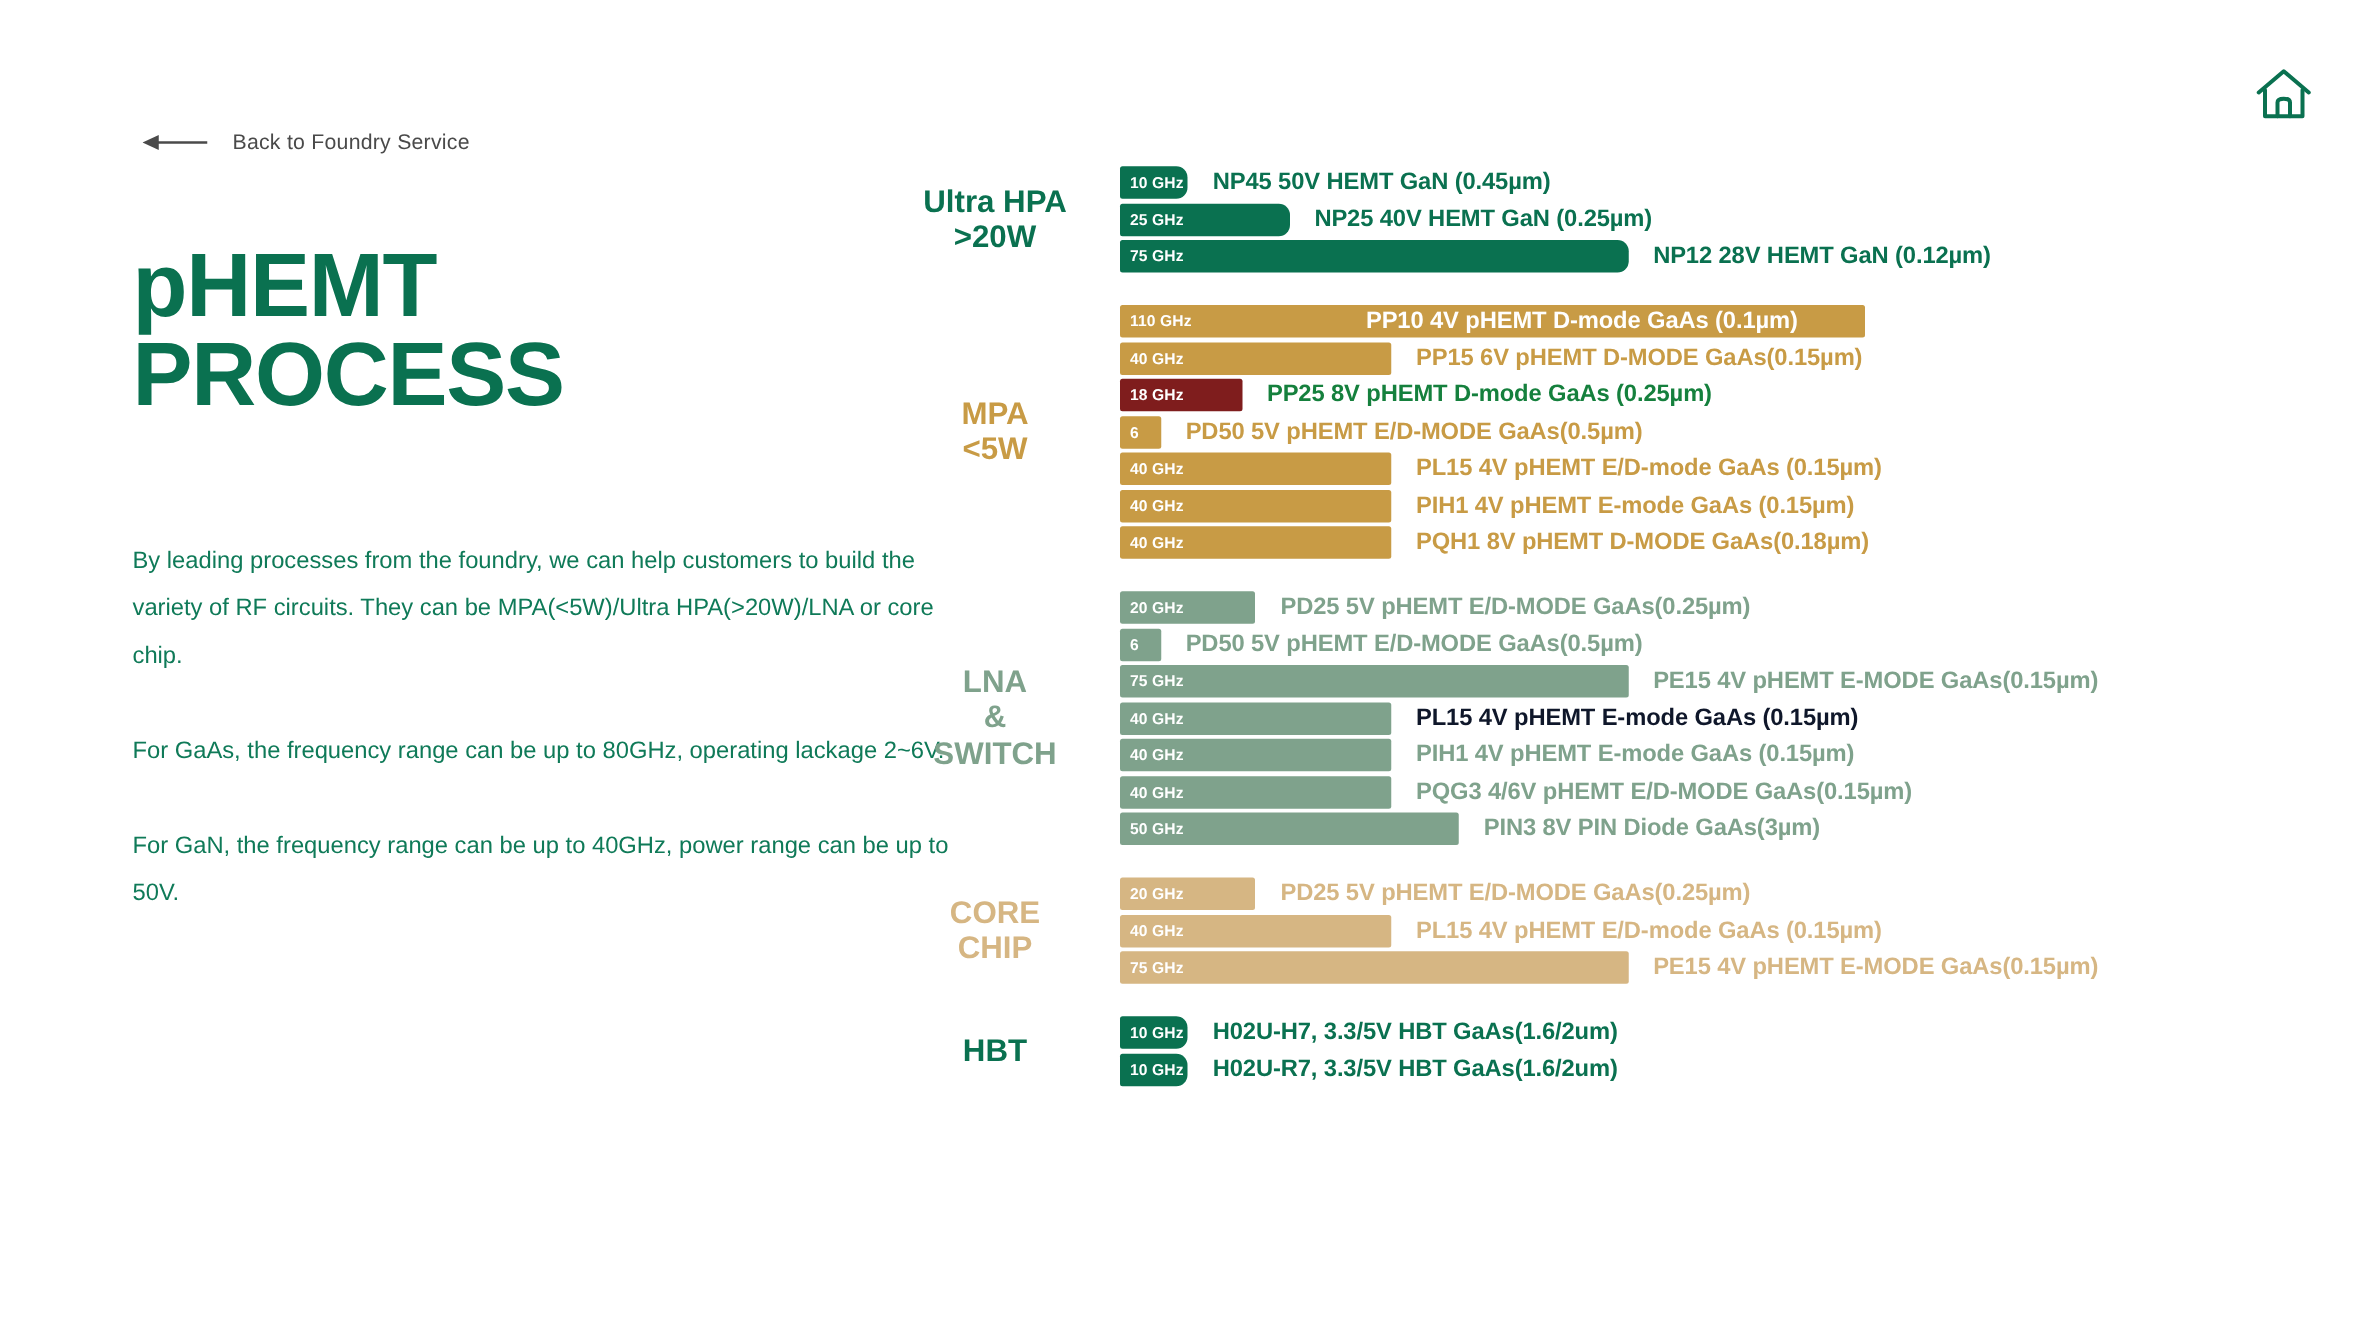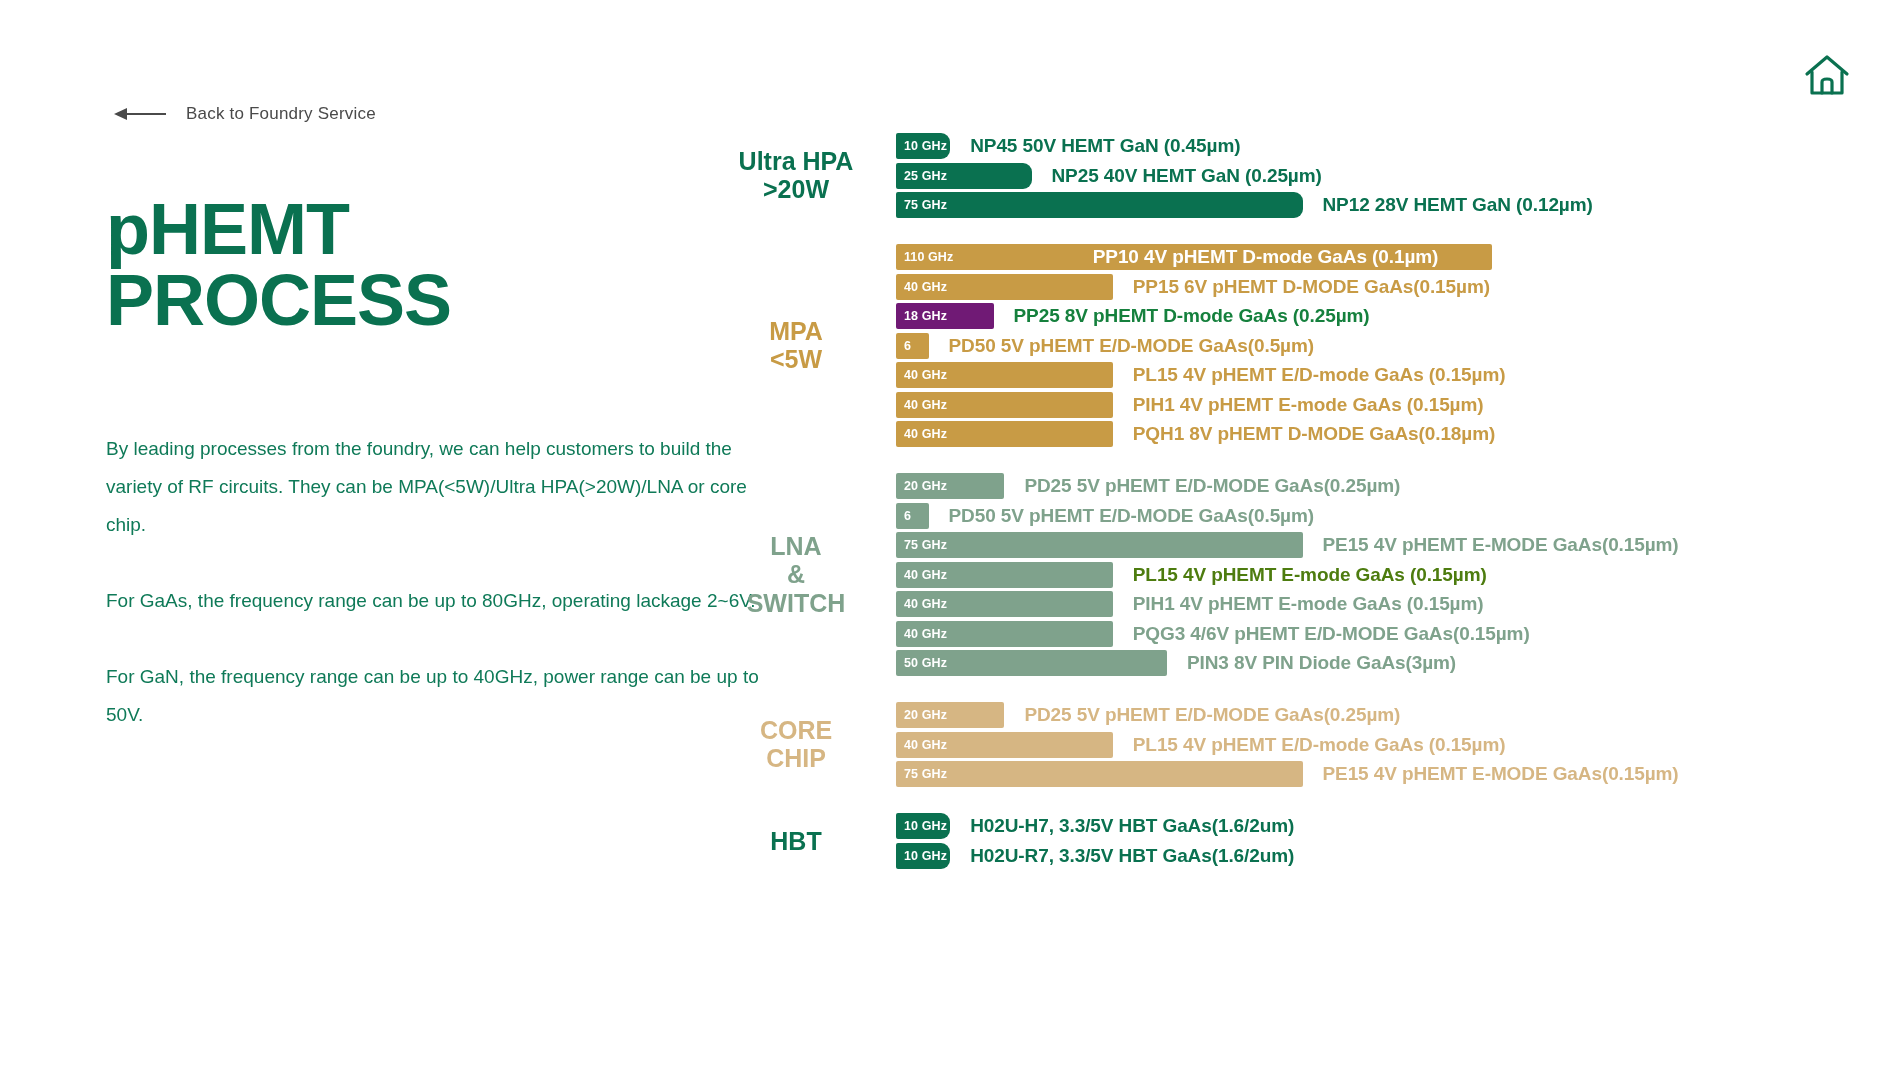--- a/index.html
+++ b/index.html
@@ -144,21 +144,21 @@
           </div>
           <span class="row-label inside" style="left: 196.746px;">PP10 4V pHEMT D-mode GaAs (0.1µm)</span>
         </div>
         <div class="row" style="position: absolute; left: 0px; top: 29.5px; width: 1040px;">
           <div class="bar" style="width: 216.8px; background: rgb(200, 155, 69);">
             <span class="bar-value">40 GHz</span>
           </div>
           <span class="row-label" style="left: 236.8px; color: rgb(200, 155, 69);">PP15 6V pHEMT D-MODE GaAs(0.15µm)</span>
         </div>
         <div class="row" style="position: absolute; left: 0px; top: 59px; width: 1040px;">
-          <div class="bar" style="width: 97.56px; background: #701a75;">
+          <div class="bar" style="width: 97.56px; background: #7f1d1d;">
             <span class="bar-value">18 GHz</span>
           </div>
           <span class="row-label" style="left: 117.56px; color: #15803d;">PP25 8V pHEMT D-mode GaAs (0.25µm)</span>
         </div>
         <div class="row" style="position: absolute; left: 0px; top: 88.5px; width: 1040px;">
           <div class="bar" style="width: 32.52px; background: rgb(200, 155, 69);">
             <span class="bar-value">6</span>
           </div>
           <span class="row-label" style="left: 52.52px; color: rgb(200, 155, 69);">PD50 5V pHEMT E/D-MODE GaAs(0.5µm)</span>
         </div>
@@ -200,21 +200,21 @@
         <div class="row" style="position: absolute; left: 0px; top: 59px; width: 1040px;">
           <div class="bar" style="width: 406.5px; background: rgb(127, 162, 140);">
             <span class="bar-value">75 GHz</span>
           </div>
           <span class="row-label" style="left: 426.5px; color: rgb(127, 162, 140);">PE15 4V pHEMT E-MODE GaAs(0.15µm)</span>
         </div>
         <div class="row" style="position: absolute; left: 0px; top: 88.5px; width: 1040px;">
           <div class="bar" style="width: 216.8px; background: rgb(127, 162, 140);">
             <span class="bar-value">40 GHz</span>
           </div>
-          <span class="row-label" style="left: 236.8px; color: #4d7c0f;">PL15 4V pHEMT E-mode GaAs (0.15µm)</span>
+          <span class="row-label" style="left: 236.8px; color: #0f172a;">PL15 4V pHEMT E-mode GaAs (0.15µm)</span>
         </div>
         <div class="row" style="position: absolute; left: 0px; top: 118px; width: 1040px;">
           <div class="bar" style="width: 216.8px; background: rgb(127, 162, 140);">
             <span class="bar-value">40 GHz</span>
           </div>
           <span class="row-label" style="left: 236.8px; color: rgb(127, 162, 140);">PIH1 4V pHEMT E-mode GaAs (0.15µm)</span>
         </div>
         <div class="row" style="position: absolute; left: 0px; top: 147.5px; width: 1040px;">
           <div class="bar" style="width: 216.8px; background: rgb(127, 162, 140);">
             <span class="bar-value">40 GHz</span>

